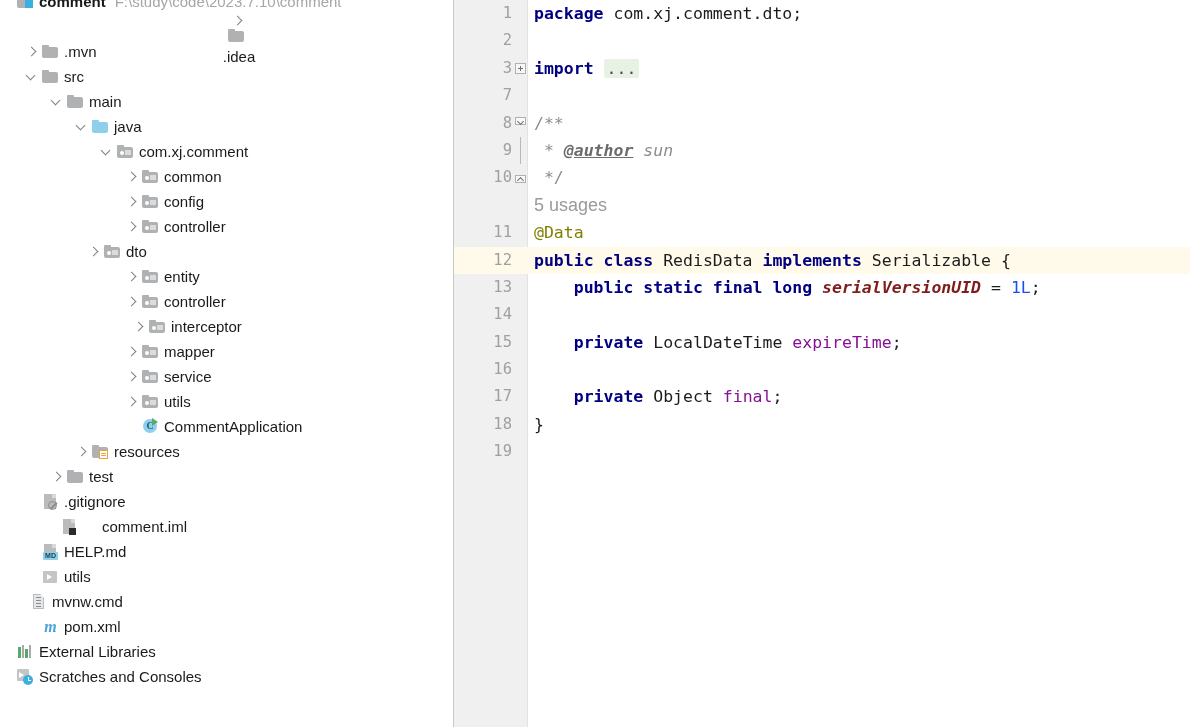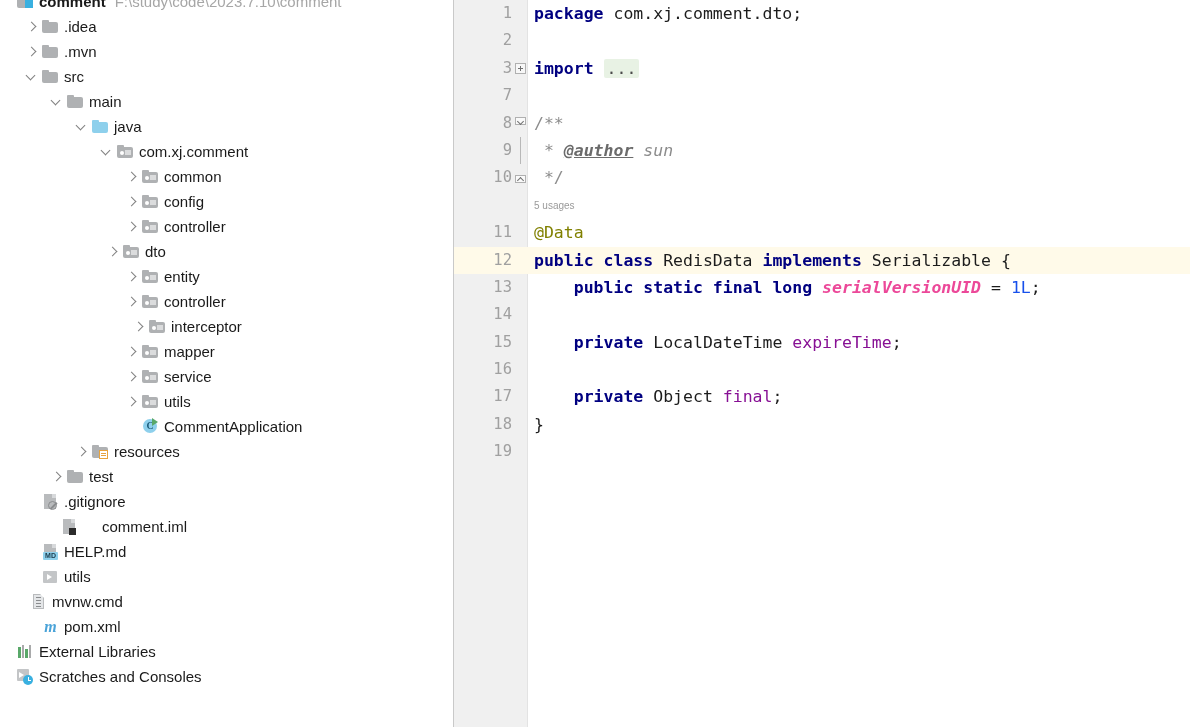--- a/index.html
+++ b/index.html
@@ -275,28 +275,28 @@
     font-family: "DejaVu Sans Mono", monospace;
   }
   .ctext {
     position: absolute; left: 80px; top: 0;
     color: #1c1c1c;
   }
   .inlay {
     position: absolute; left: 80px; top: 0;
     color: #9a9a9a;
     font-family: "Liberation Sans", sans-serif;
-    font-size: 10px;
+    font-size: 18px;
   }
 
   
   .kw   { color: #000080; font-weight: bold; }
   .cls  { color: #1c1c1c; }
   .fld  { color: #871094; }
-  .fldi { color: #ec4899; font-style: italic; font-weight: bold; }
+  .fldi { color: #7f1d1d; font-style: italic; font-weight: bold; }
   .num  { color: #1750eb; }
   .ann  { color: #808000; }
   .cmt  { color: #8c8c8c; font-style: italic; }
   .cmtp { color: #8c8c8c; }
   .tag  { color: #6b6b6b; font-weight: bold; font-style: italic; text-decoration: underline; }
   .fold {
     background: #e8f2e4; color: #4a4a4a;
     padding: 0 3px; border-radius: 2px;
   }
 
@@ -365,21 +365,21 @@
           <span class="twisty none"></span>
           <span class="tree-icon ic-folder ic-project">
             <span class="fbody"></span>
             <span class="sq"></span>
           </span>
           <span class="tree-label bold">comment</span>
           <span class="tree-path">F:\study\code\2023.7.10\comment</span>
         </div>
       </div>
     <div id="tree-body">
-        <div class="tree-row" style="padding-left: 25px;">
+        <div class="tree-row" style="padding-left: 25px; flex-direction: column;">
           <span class="twisty collapsed"></span>
           <span class="tree-icon ic-folder">
             <span class="ftab"></span>
             <span class="fbody"></span>
           </span>
           <span class="tree-label">.idea</span>
         </div>
         <div class="tree-row" style="padding-left: 25px;">
           <span class="twisty collapsed"></span>
           <span class="tree-icon ic-folder">
@@ -445,21 +445,21 @@
         <div class="tree-row" style="padding-left: 125px;">
           <span class="twisty collapsed"></span>
           <span class="tree-icon ic-folder ic-package">
             <span class="ftab"></span>
             <span class="fbody"></span>
             <span class="dot"></span>
             <span class="bar"></span>
           </span>
           <span class="tree-label">controller</span>
         </div>
-        <div class="tree-row" style="padding-left: 66px; margin-left: 40px;">
+        <div class="tree-row" style="padding-left: 87px;">
           <span class="twisty collapsed"></span>
           <span class="tree-icon ic-folder ic-package">
             <span class="ftab"></span>
             <span class="fbody"></span>
             <span class="dot"></span>
             <span class="bar"></span>
           </span>
           <span class="tree-label">dto</span>
         </div>
         <div class="tree-row" style="padding-left: 125px;">

